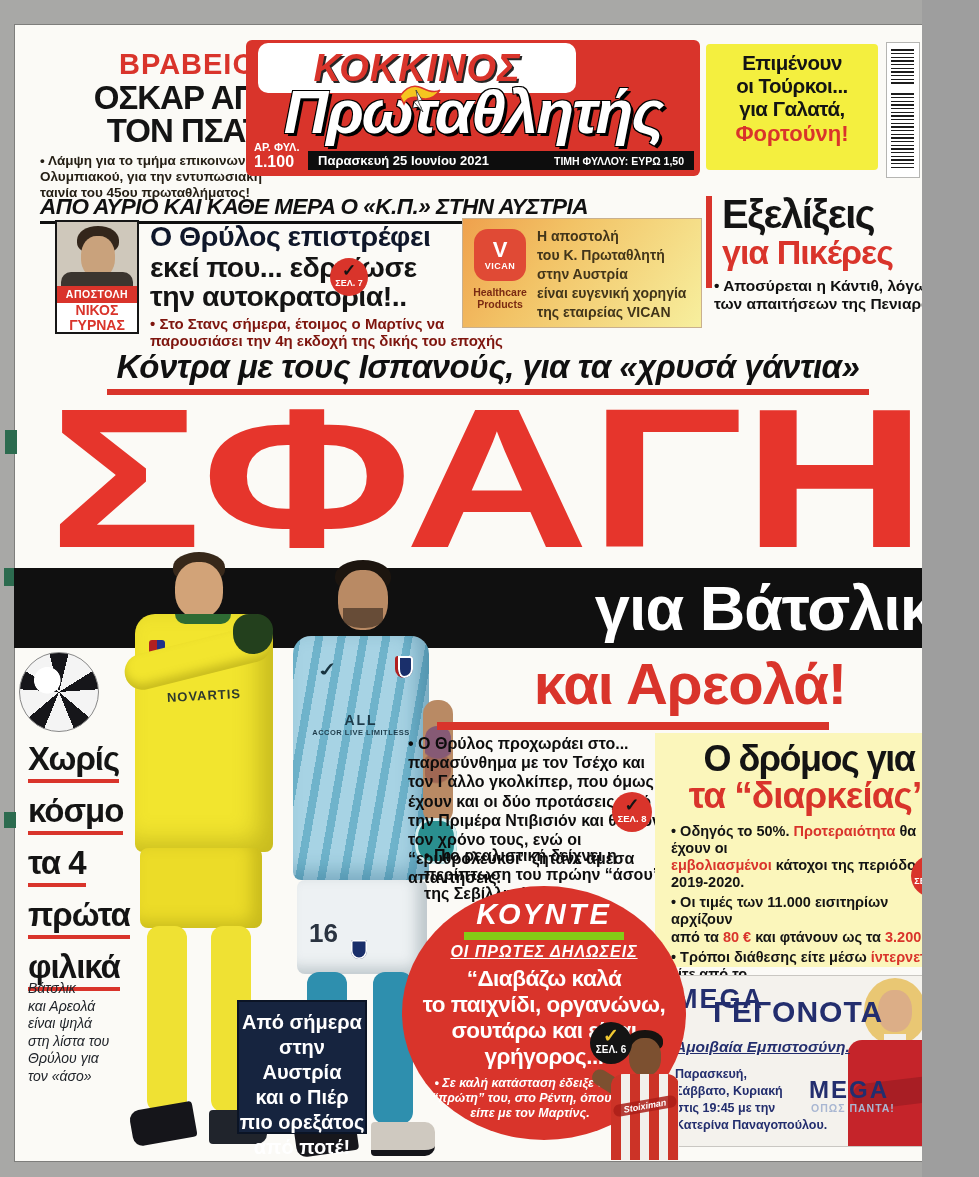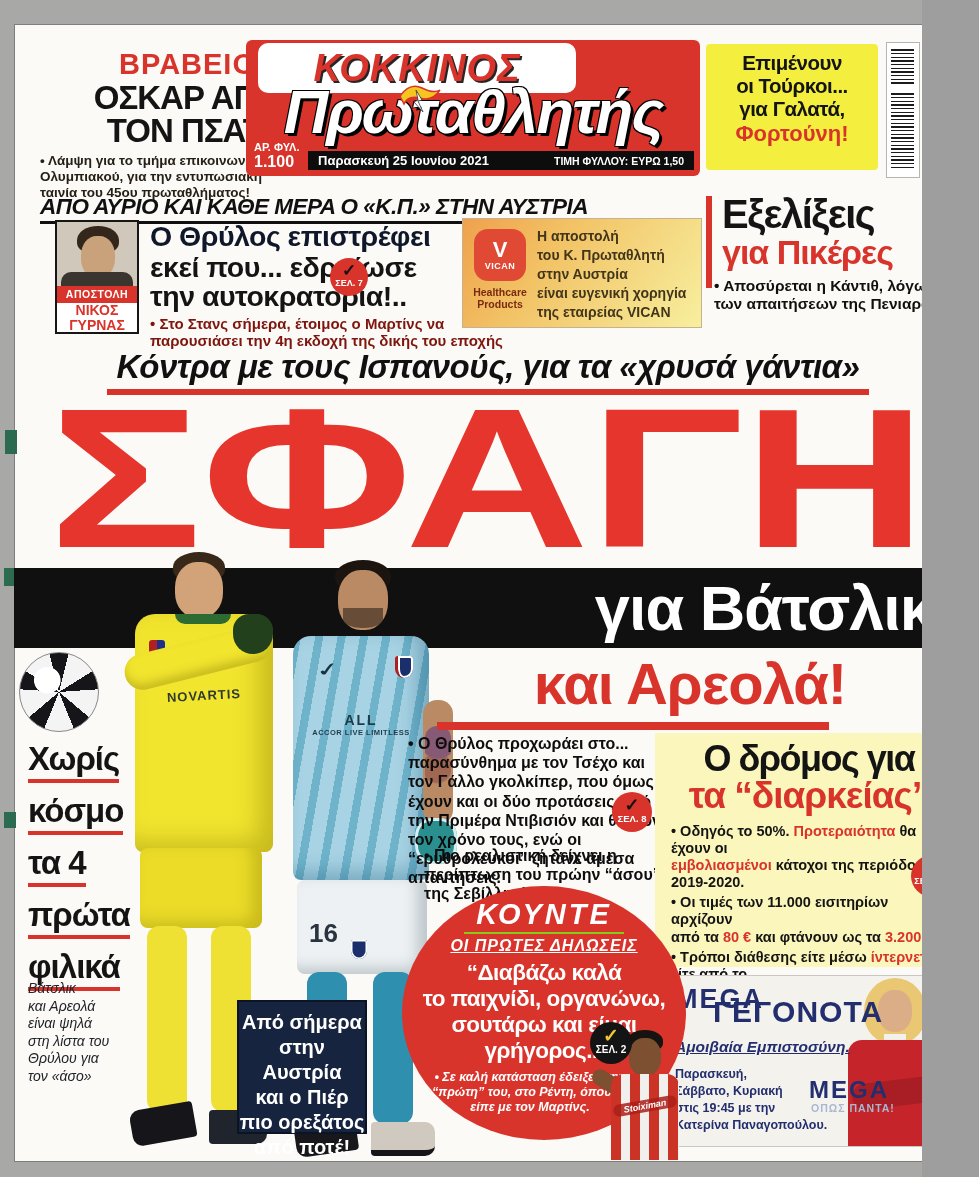--- a/index.html
+++ b/index.html
@@ -106,21 +106,21 @@
   #gk-caption{left:28px;top:980px;width:104px;font-size:14px;font-style:italic;font-weight:500;color:#20242a;line-height:1.25;z-index:3;}
 
   
   #cbullets{left:408px;top:734px;width:256px;font-size:16px;font-weight:800;color:#0d0d0d;line-height:1.2;z-index:3;}
   #cbullet2{left:424px;top:846px;width:244px;font-size:16px;font-weight:800;color:#0d0d0d;line-height:1.2;z-index:3;}
 
   
   #kounte{left:402px;top:886px;width:284px;height:254px;background:#d9342b;border-radius:50%;z-index:4;
      text-align:center;padding-top:12px;box-sizing:border-box;}
   #kounte .nm{display:inline-block;font-size:29px;font-weight:900;font-style:italic;color:#fff;letter-spacing:3px;
-     border-bottom:2px solid #84cc16;padding:0 12px 1px;}
+     border-bottom:8px solid #84cc16;padding:0 12px 1px;}
   #kounte .sub{margin-top:3px;font-size:16px;font-weight:800;font-style:italic;color:#fff;letter-spacing:1px;text-decoration:underline;}
   #kounte .quote{margin-top:5px;font-size:22.5px;font-weight:900;color:#fff;line-height:1.16;letter-spacing:-0.5px;}
   #kounte .bullet{margin:6px auto 0;width:216px;font-size:12.5px;font-weight:800;font-style:italic;color:#fff;line-height:1.2;transform:translateX(-14px);}
 
   
   #pier{left:237px;top:1000px;width:130px;height:134px;background:#16243f;border:2px solid #0b1425;
      color:#fff;font-size:20px;font-weight:900;text-align:center;line-height:1.25;padding-top:8px;box-sizing:border-box;z-index:5;}
 
   
   #tickets{left:655px;top:733px;width:302px;height:234px;background:#fbf6bb;z-index:3;
@@ -380,21 +380,21 @@
     <div class="quote pre">“Διαβάζω καλά
 το παιχνίδι, οργανώνω,
 σουτάρω και είμαι
 γρήγορος...</div>
     <div class="bullet pre">• Σε καλή κατάσταση έδειξε στην
 “πρώτη” του, στο Ρέντη, όπου τα
 είπε με τον Μαρτίνς.</div>
   </div>
   <div id="badge3" class="abs badge">
     <span class="chk">✓</span>
-    <span class="pg">ΣΕΛ. 2</span>
+    <span class="pg">ΣΕΛ. 6</span>
   </div>
 
   <div id="oly" class="abs">
     <div class="abs oly-arm"></div>
     <div class="abs oly-hair"></div>
     <div class="abs oly-face"></div>
     <div class="abs oly-torso"></div>
     <div class="abs oly-sp">Stoiximan</div>
   </div>
 

